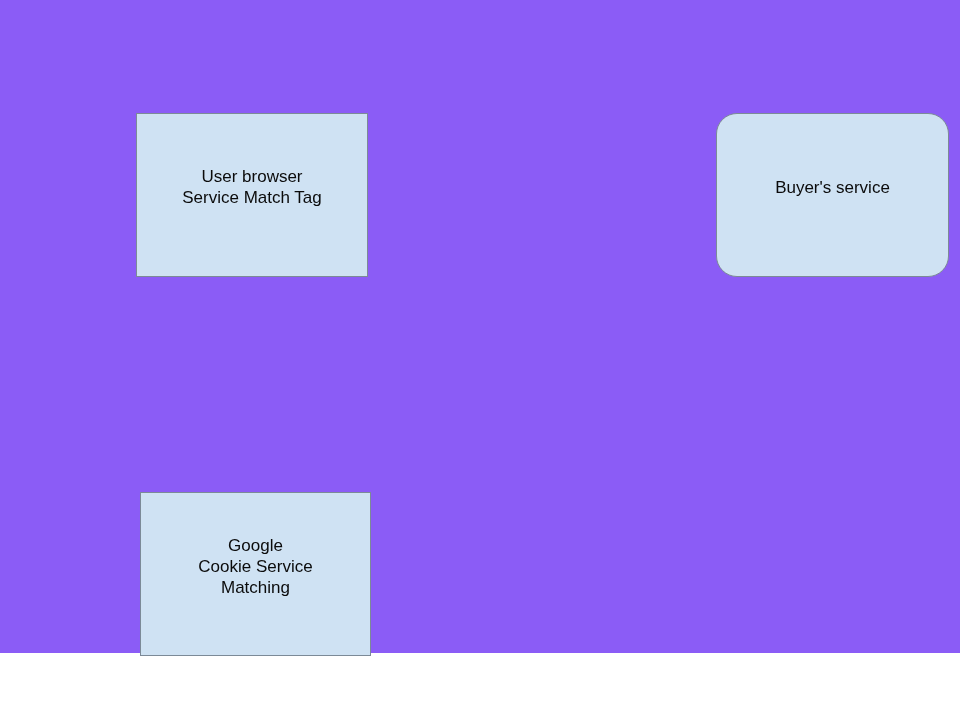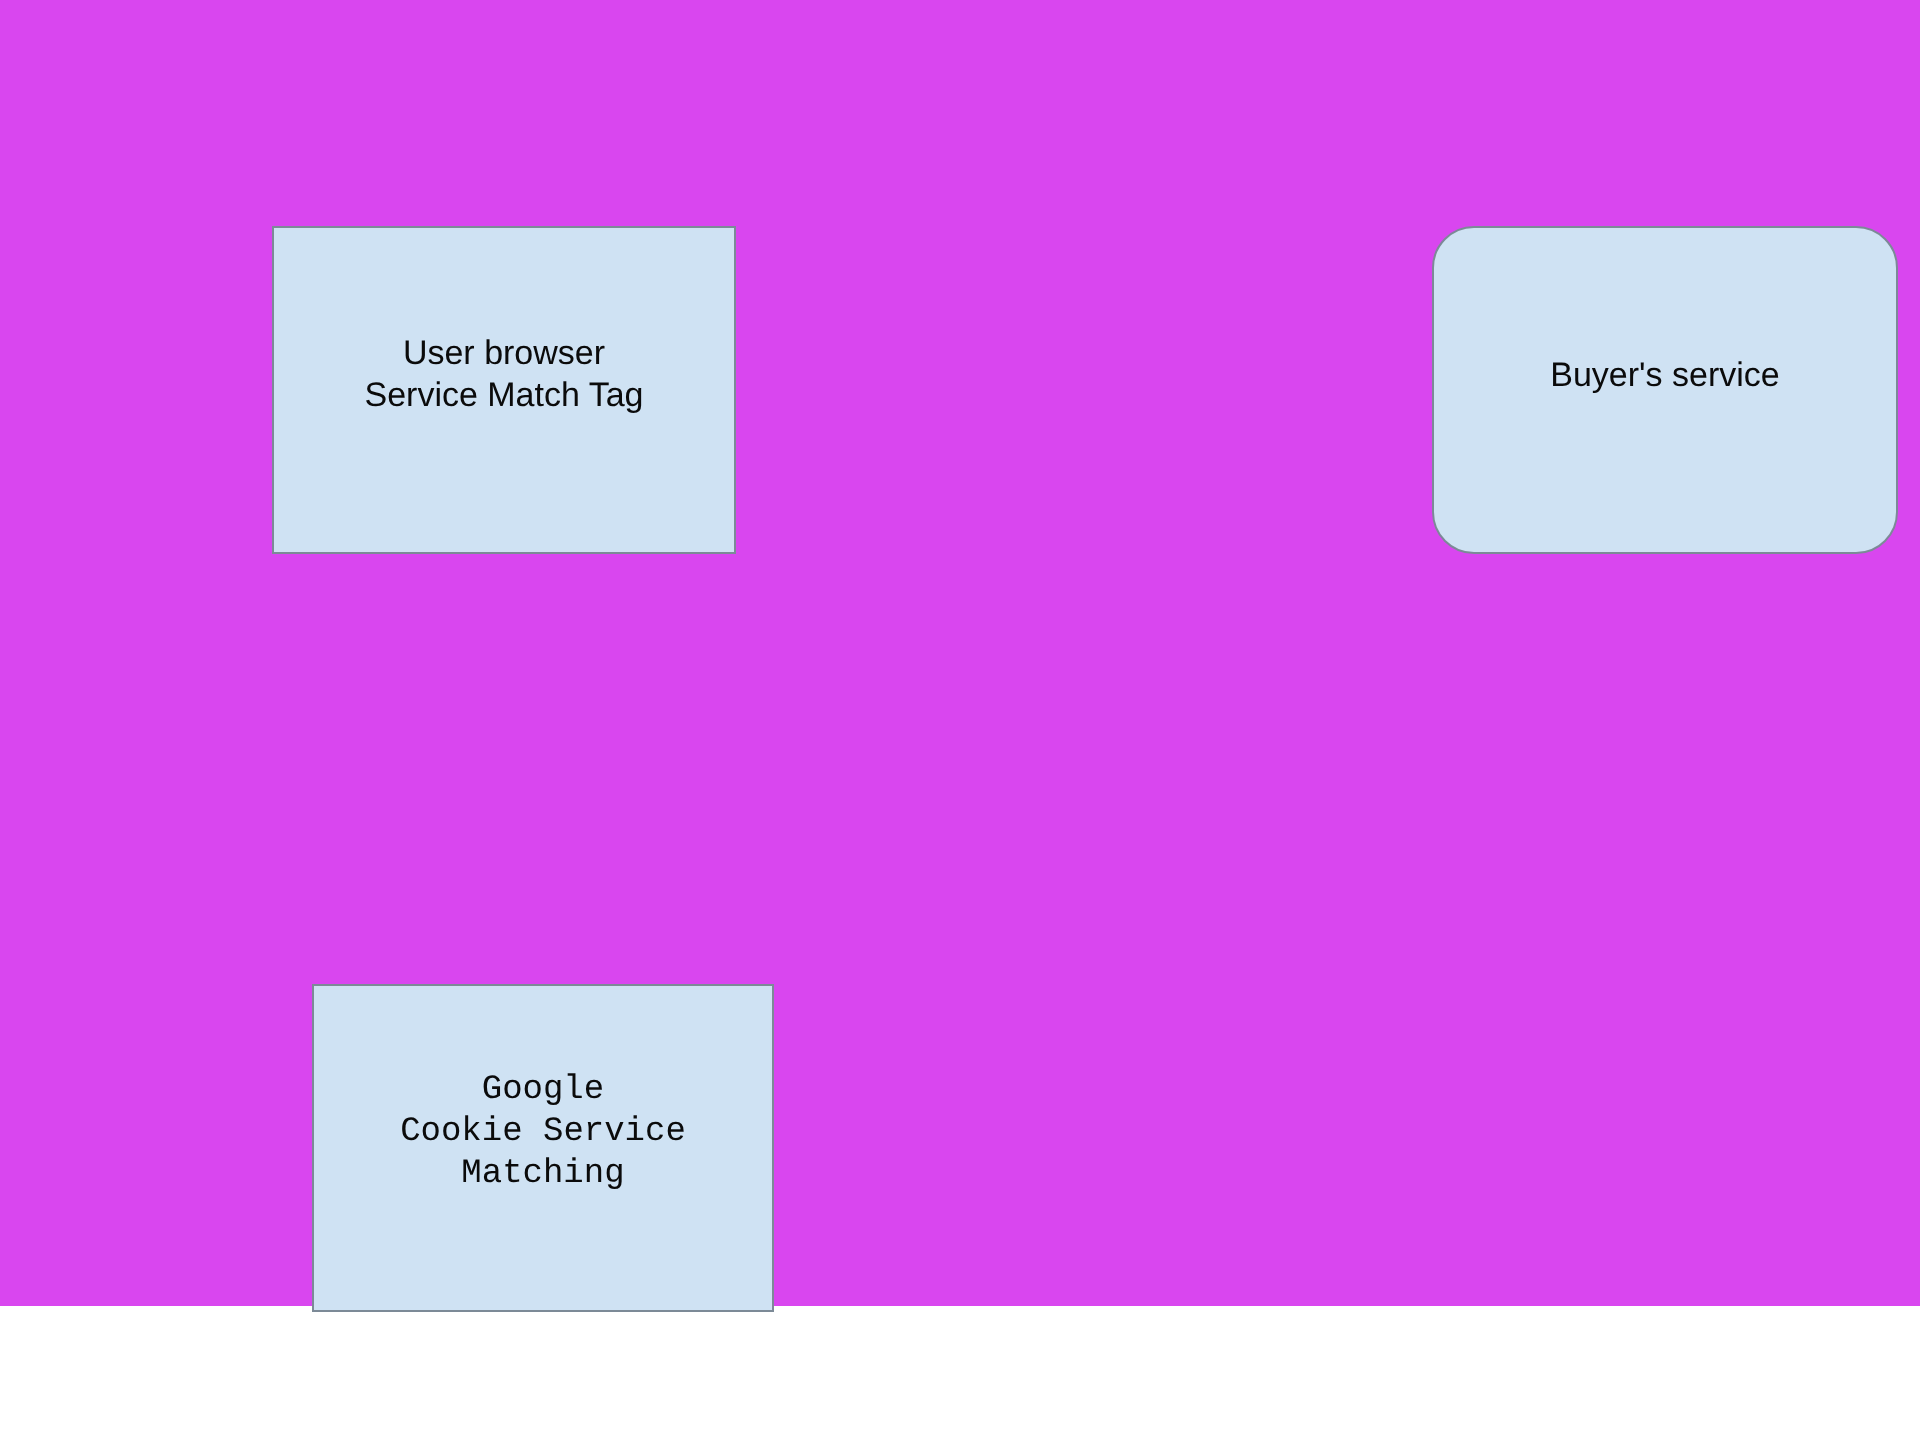--- a/index.html
+++ b/index.html
@@ -32,32 +32,32 @@
     transform: translateY(-8px);
     white-space: nowrap;
   }
   .node .label span {
     display: block;
   }
 </style>
 </head>
 <body>
 
-<div class="stage" style="background: #d946ef; width: 960px; height: 653px;">
+<div class="stage" style="background: #8b5cf6; width: 960px; height: 653px;">
     <div class="node" style="left: 136px; top: 113px; width: 232px; height: 164px; background: rgb(207, 226, 243); border-color: rgb(124, 138, 151);">
       <div class="label" style="color: rgb(11, 11, 11);">
         <span>User browser</span>
         <span>Service Match Tag</span>
       </div>
     </div>
     <div class="node" style="left: 716px; top: 113px; width: 233px; height: 164px; background: rgb(207, 226, 243); border-color: rgb(124, 138, 151); border-radius: 21px;">
       <div class="label" style="color: rgb(11, 11, 11);">
         <span>Buyer's service</span>
       </div>
     </div>
-    <div class="node" style="left: 156px; top: 492px; width: 231px; height: 164px; background: rgb(207, 226, 243); border-color: rgb(124, 138, 151); font-family: Liberation Mono, monospace;">
+    <div class="node" style="left: 140px; top: 492px; width: 231px; height: 164px; background: rgb(207, 226, 243); border-color: rgb(124, 138, 151);">
       <div class="label" style="color: rgb(11, 11, 11);">
         <span>Google</span>
         <span>Cookie Service</span>
         <span>Matching</span>
       </div>
     </div>
   </div>
 
 </body></html>

